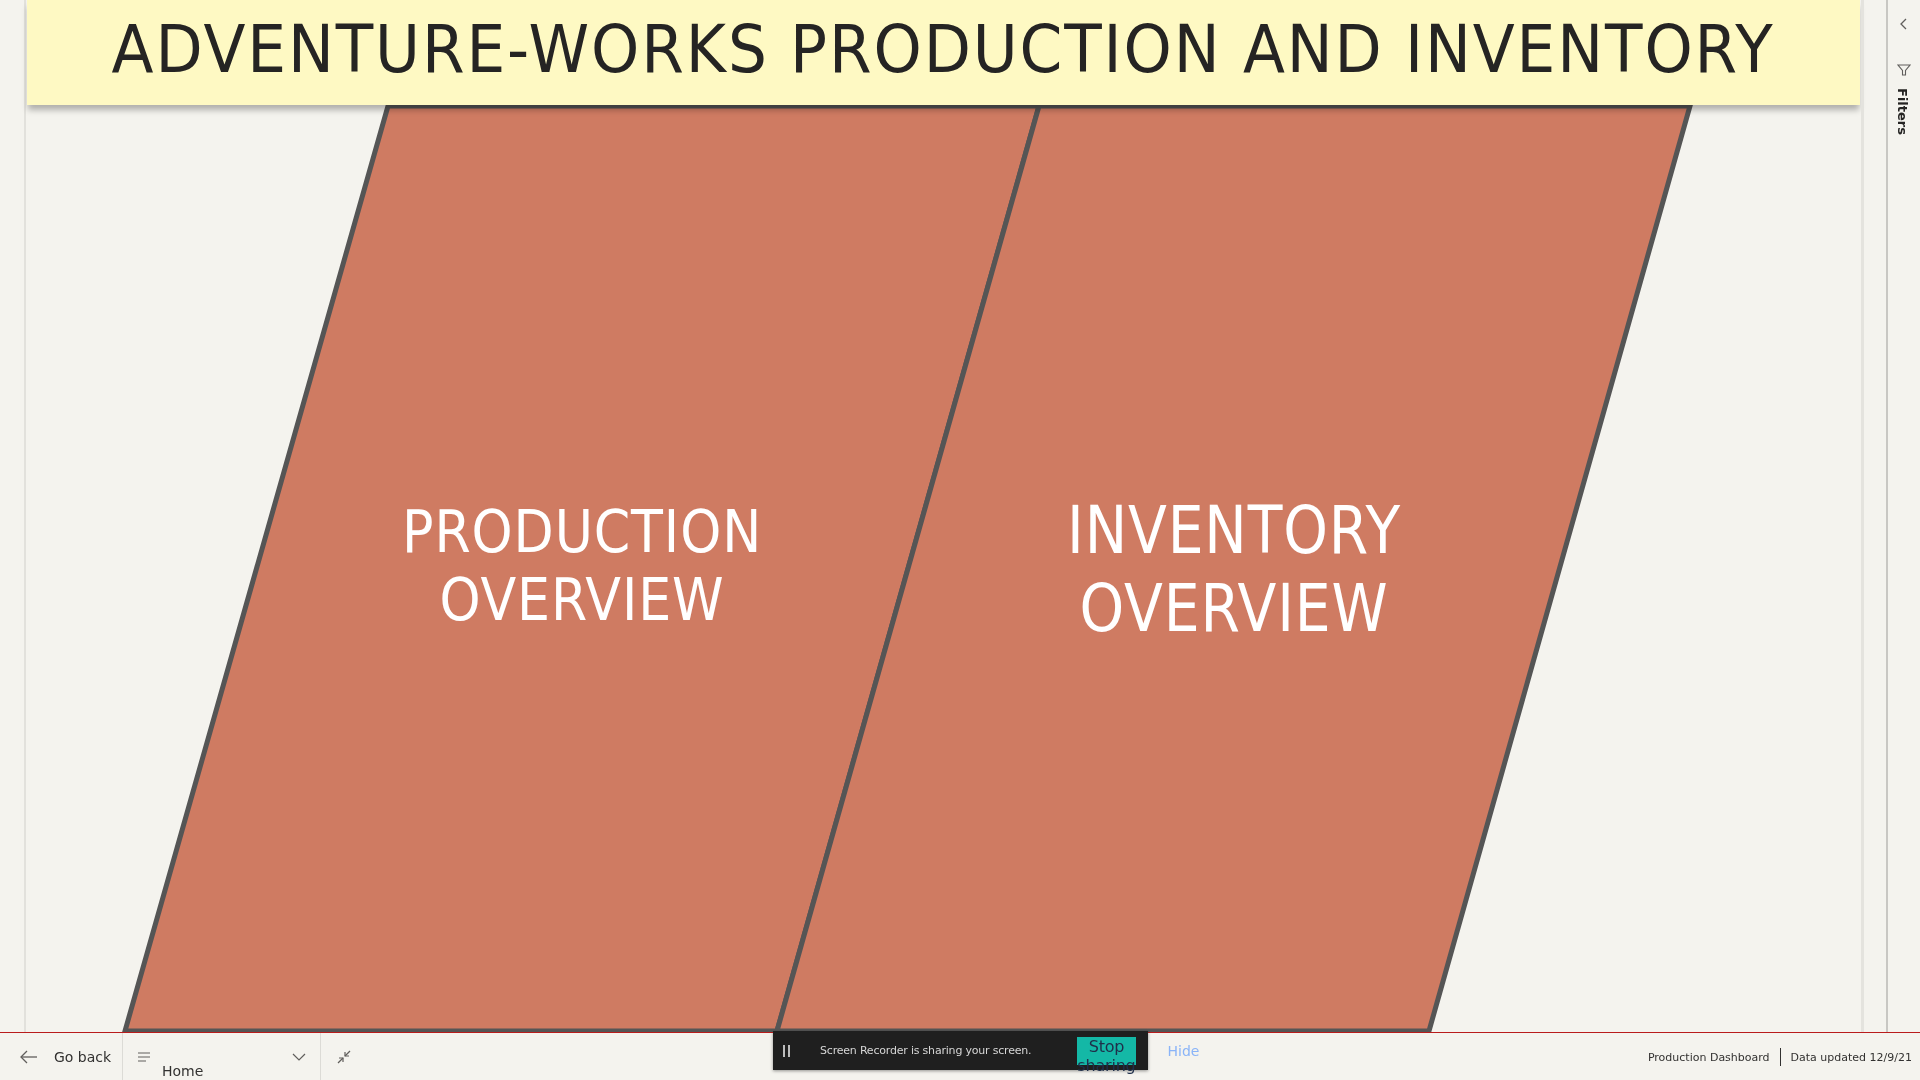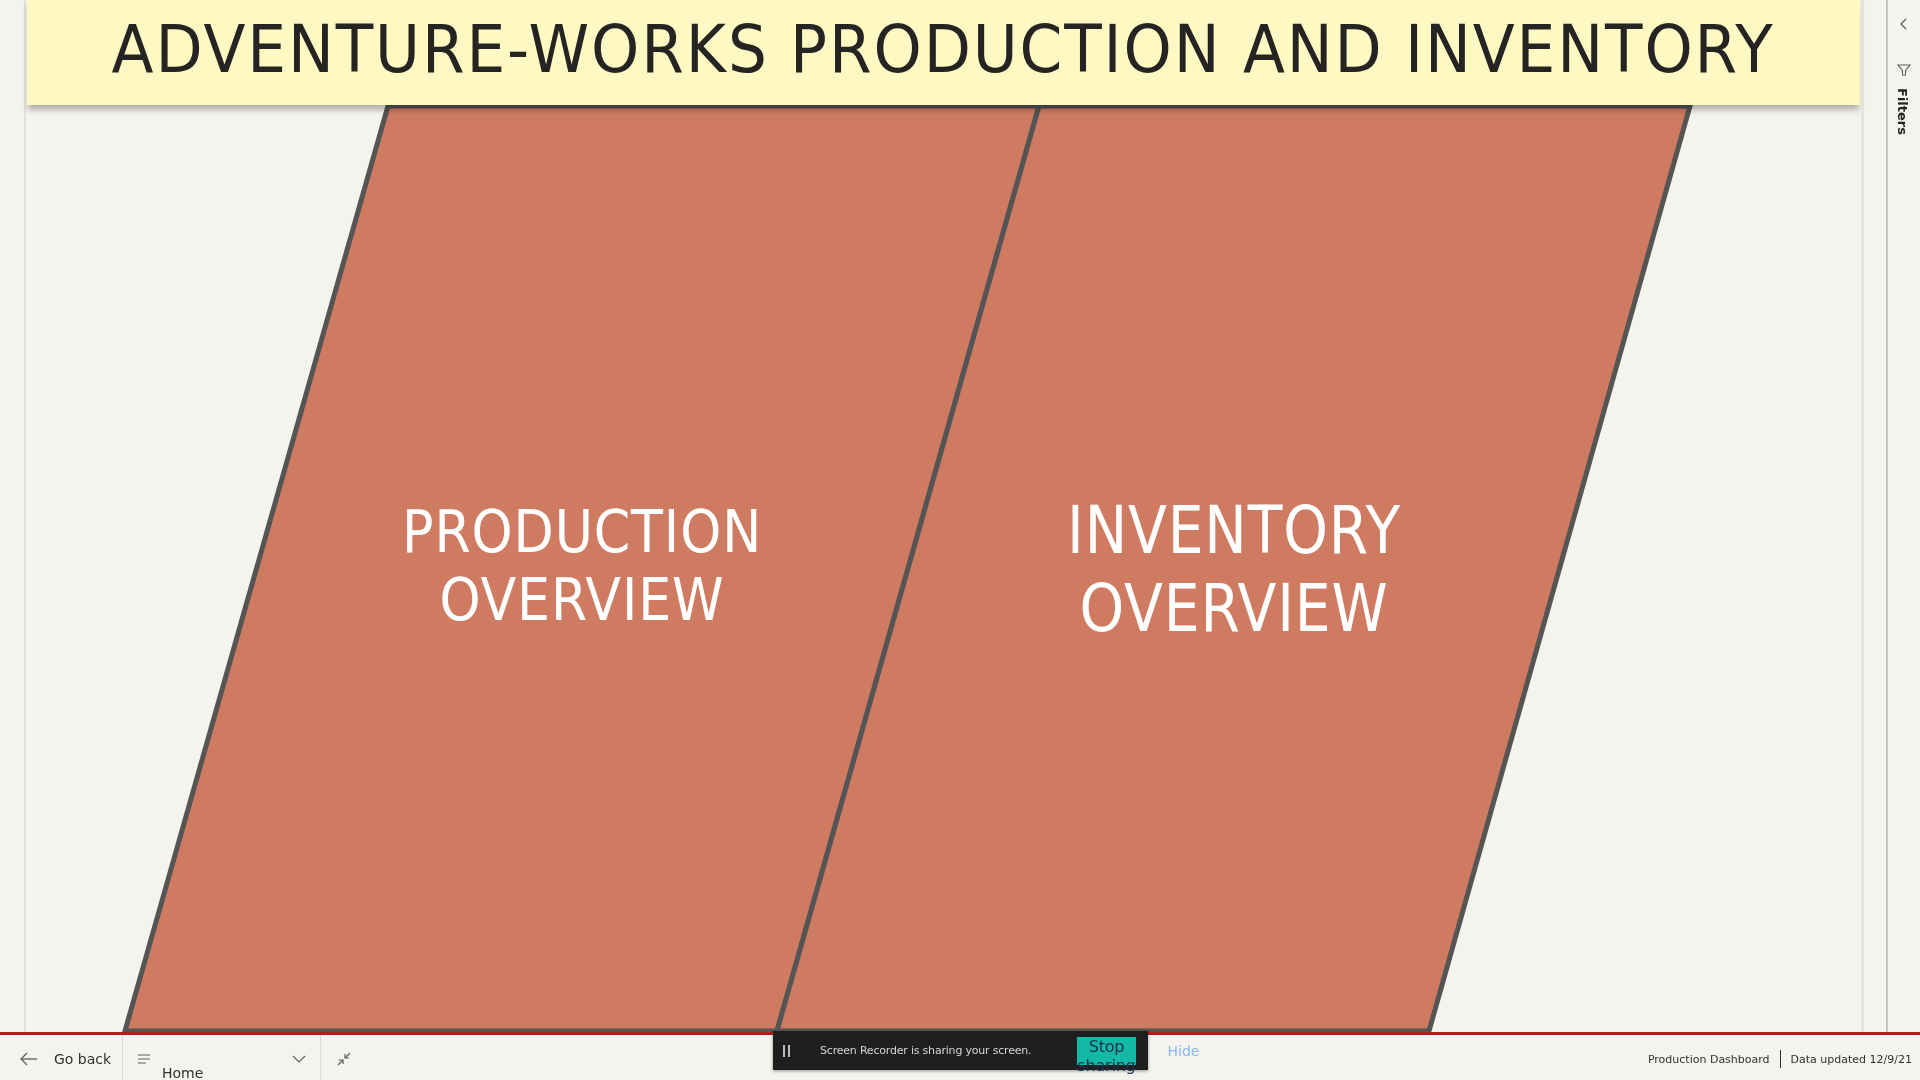--- a/index.html
+++ b/index.html
@@ -50,21 +50,21 @@
     .filter-icon { position: absolute; left: 1897px; top: 62px; width: 14px; height: 14px; }
     .filters-label {
       position: absolute; left: 1895px; top: 88px;
       writing-mode: vertical-rl; font-size: 13px; font-weight: bold; color: #252423;
       font-family: "DejaVu Sans", sans-serif; cursor: pointer;
     }
 
     
     .bottom-bar {
       position: absolute; left: 0; top: 1032px; width: 1920px; height: 48px;
-      background: #f4f3ee; border-top: 3px solid #b91c1c;
+      background: #f4f3ee; border-top: 1px solid #b91c1c;
     }
     .go-back { position: absolute; left: 18px; top: 0; height: 48px; width: 104px; display: flex; align-items: center; cursor: pointer; }
     .go-back .arrow { width: 22px; height: 16px; margin-right: 14px; }
     .go-back .txt { font-size: 14px; color: #323130; }
     .sep1 { position: absolute; left: 122px; top: 0; width: 1px; height: 48px; background: #dcdbd6; }
     .page-select { position: absolute; left: 138px; top: 0; height: 48px; width: 168px; display: flex; align-items: center; cursor: pointer; }
     .page-select .lines { width: 14px; height: 10px; margin-right: 10px; }
     .page-select .txt { font-size: 14px; color: #323130; flex: 1; margin-top: 28px; }
     .page-select .chev { width: 14px; height: 8px; }
     .sep2 { position: absolute; left: 320px; top: 0; width: 1px; height: 48px; background: #dcdbd6; }

